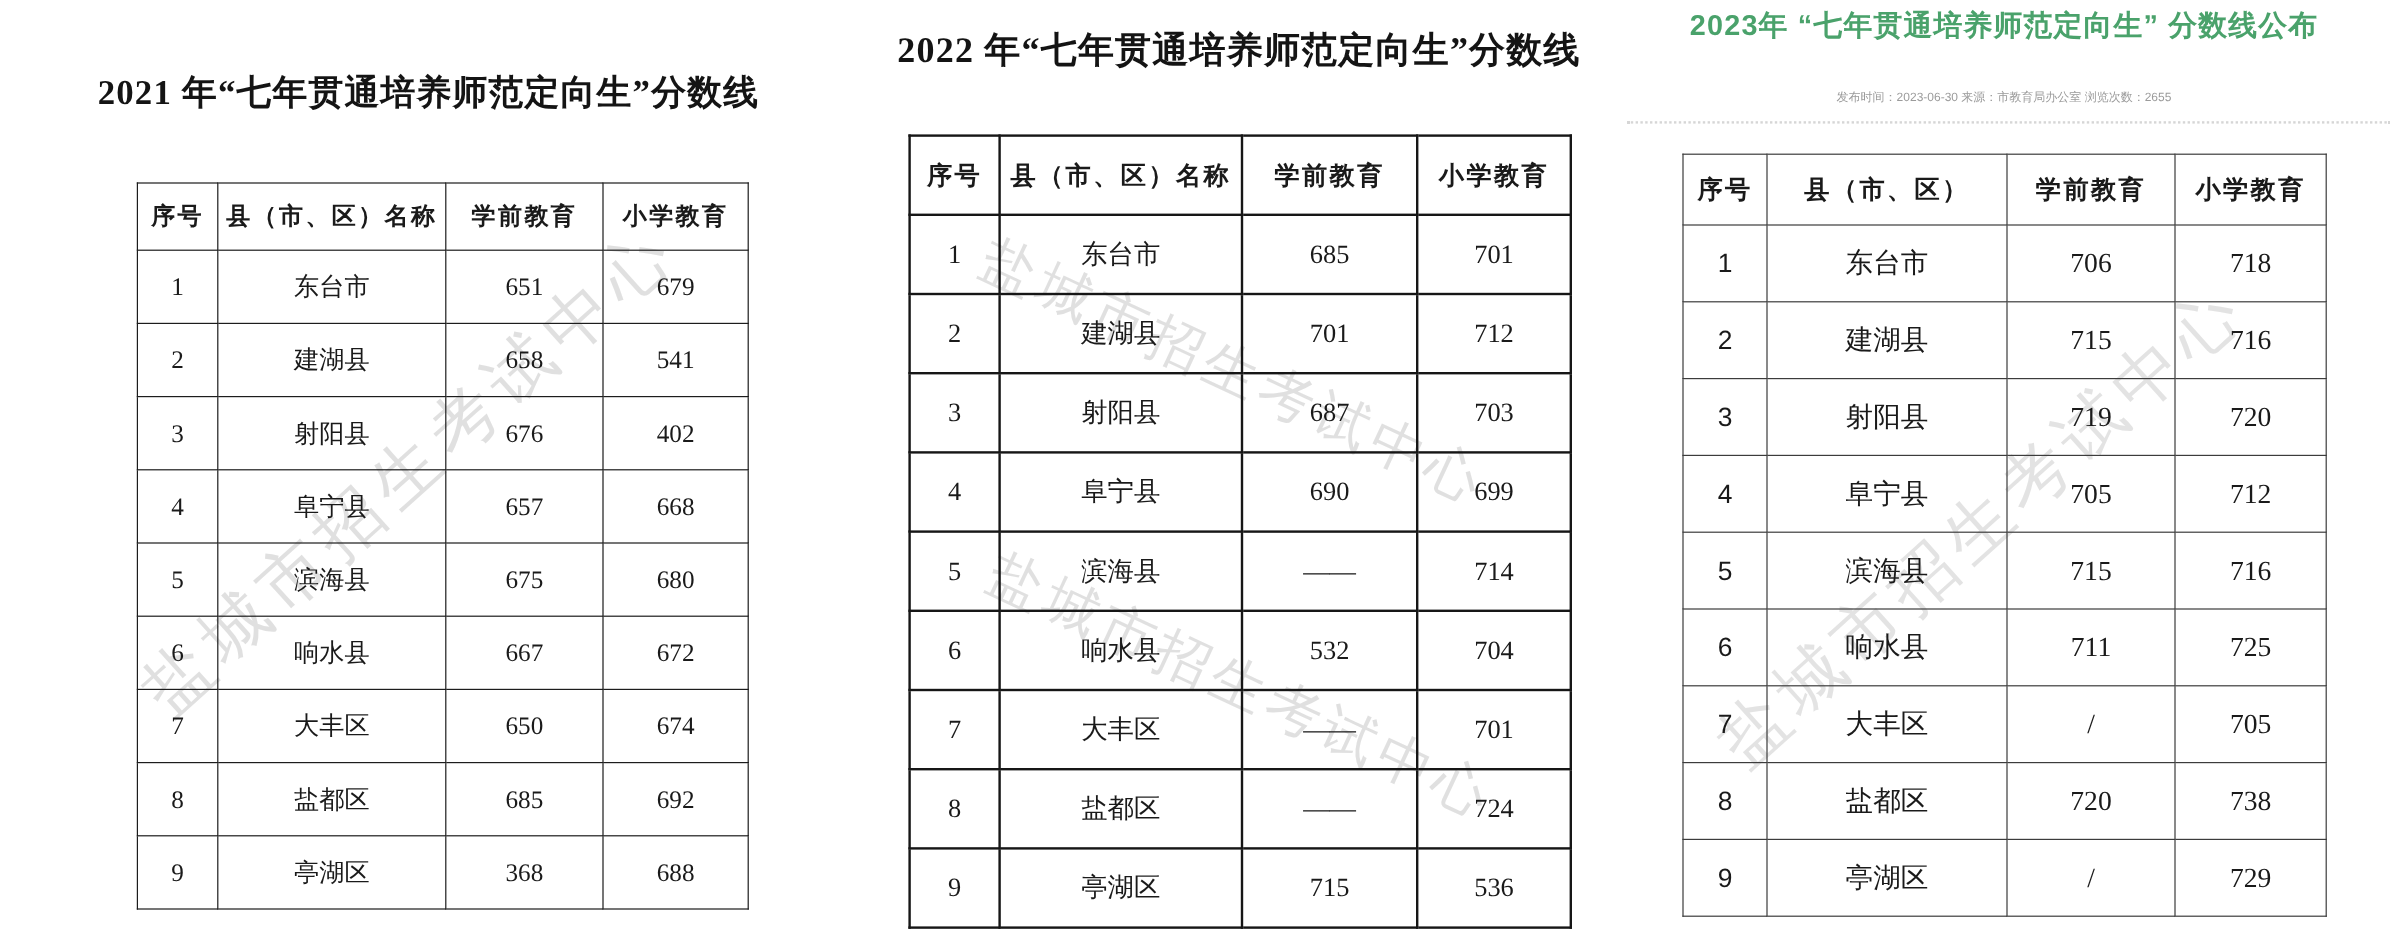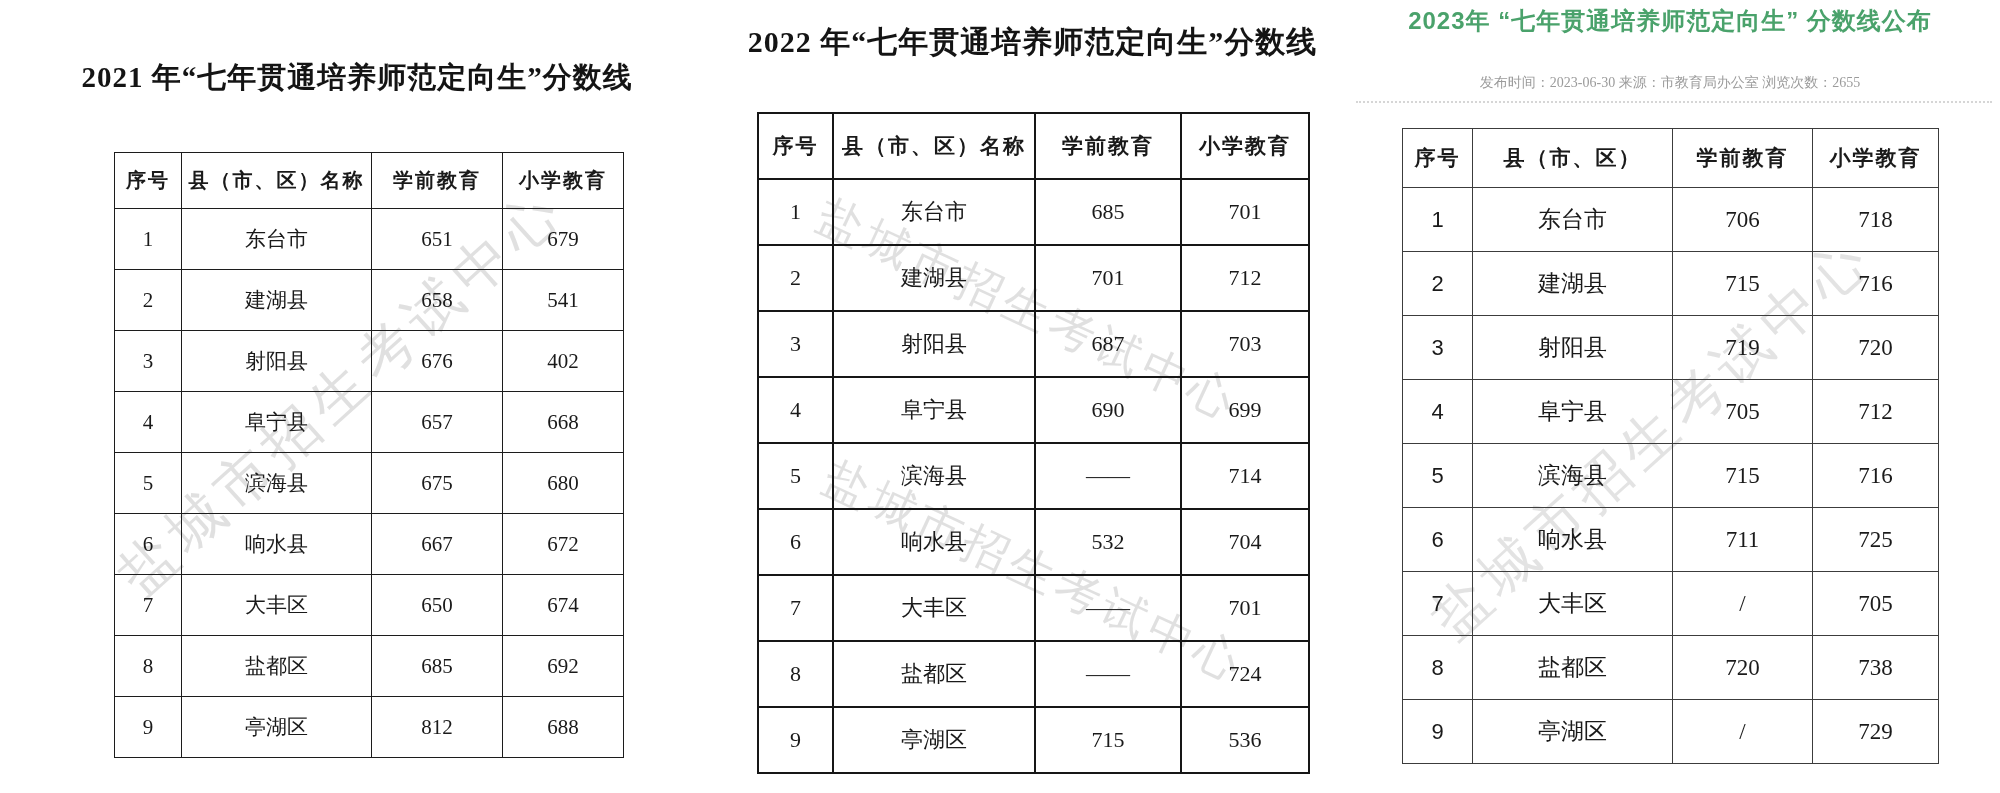--- a/index.html
+++ b/index.html
@@ -7,21 +7,21 @@
        font-family:"Liberation Serif", serif;color:#1a1a1a;}
   .stage{position:absolute;inset:0;}
 
   
   .title{position:absolute;text-align:center;font-weight:bold;white-space:nowrap;}
   .title-2021{left:52px;top:58px;width:610px;font-size:29px;letter-spacing:1px;color:#141414;}
   .title-2022{left:735px;top:22px;width:595px;font-size:30px;letter-spacing:1px;color:#141414;}
   .title-2023{left:1355px;top:5px;width:630px;font-size:24px;letter-spacing:1px;
               font-family:"Liberation Sans", sans-serif;color:#4aa26b;}
   .meta-line{position:absolute;left:1355px;top:74px;width:630px;text-align:center;
-             font-family:Liberation Serif, serif;font-size:14px;color:#9b9b9b;white-space:nowrap;}
+             font-family:Liberation Sans, sans-serif;font-size:10px;color:#9b9b9b;white-space:nowrap;}
   .divider{position:absolute;left:1356px;top:101px;width:636px;height:0;
            border-top:2px dotted #d6d6d6;}
 
   
   .wm{position:absolute;white-space:nowrap;color:#c8c8c8;opacity:.55;z-index:1;
       font-family:"Liberation Serif", serif;pointer-events:none;}
   .wm-2021{left:342px;top:392px;font-size:56px;letter-spacing:8px;
            transform:translate(-50%,-50%) rotate(-42deg);}
   .wm-2022a{left:1028px;top:310px;font-size:46px;letter-spacing:5px;
            transform:translate(-50%,-50%) rotate(25deg);}
@@ -121,21 +121,21 @@
         </tr>
         <tr>
           <td>8</td>
           <td>盐都区</td>
           <td>685</td>
           <td>692</td>
         </tr>
         <tr>
           <td>9</td>
           <td>亭湖区</td>
-          <td>812</td>
+          <td>368</td>
           <td>688</td>
         </tr>
       </tbody>
   </table>
 
   <div class="title title-2022">2022 年“七年贯通培养师范定向生”分数线</div>
   <table class="score t2022">
     <colgroup>
         <col style="width:75px">
         <col style="width:202px">

